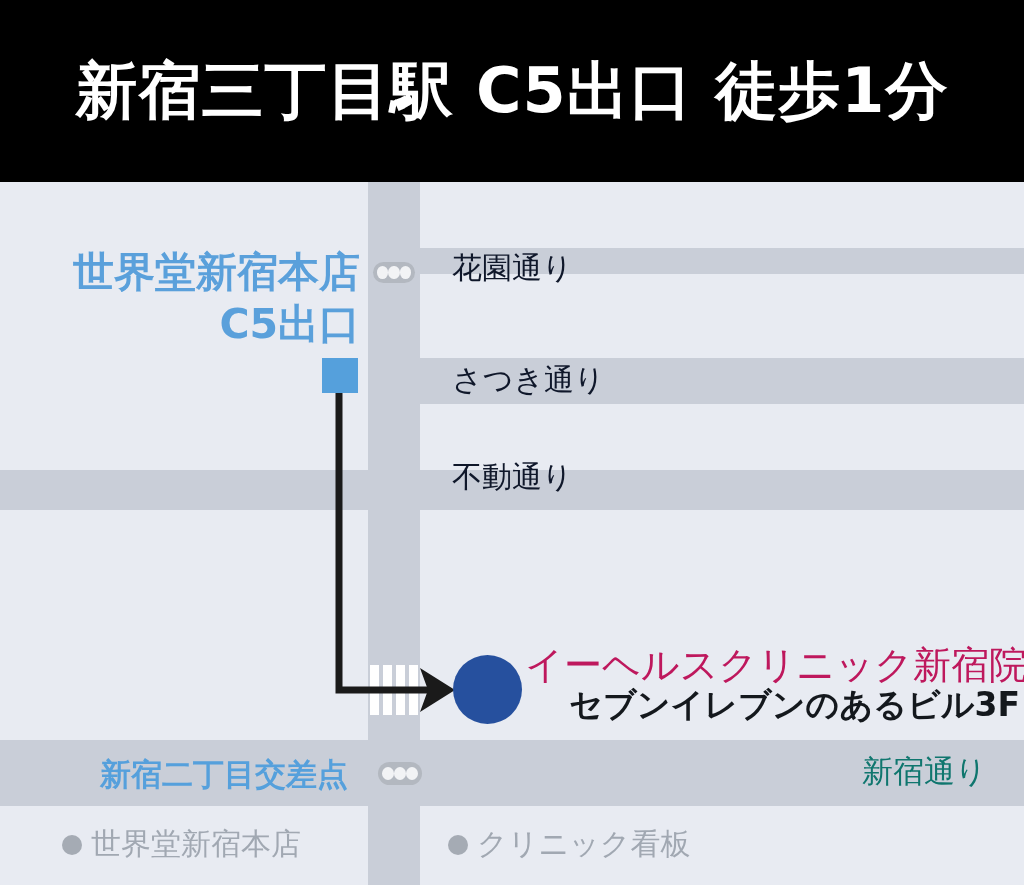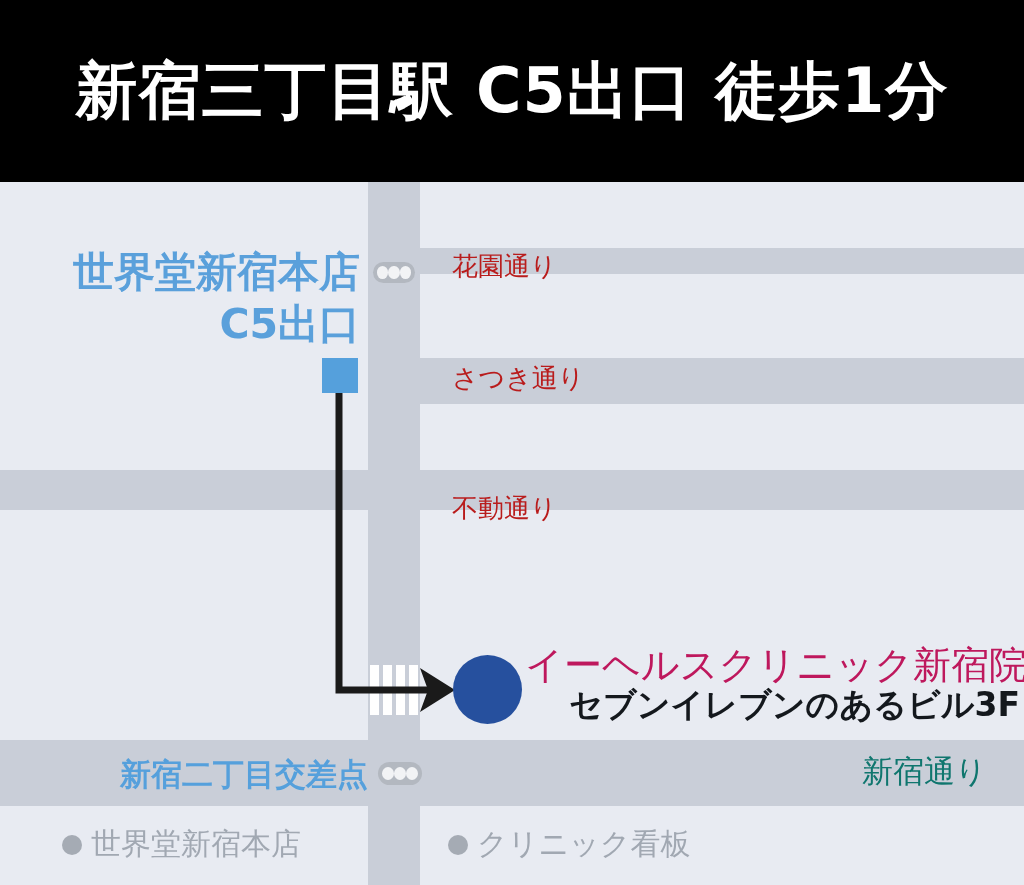--- a/index.html
+++ b/index.html
@@ -75,29 +75,29 @@
   
   .block-r1 { left: 420px; top: 0px;   width: 604px; height: 66px; }
   .block-r2 { left: 420px; top: 92px;  width: 604px; height: 84px; }
   .block-r3 { left: 420px; top: 222px; width: 604px; height: 66px; }
   .block-r4 { left: 420px; top: 328px; width: 604px; height: 230px; }
   .block-r5 { left: 420px; top: 624px; width: 604px; height: 79px; }
 
   
   .road-label {
     position: absolute;
-    color: #b91c1c;
-    font-size: 26px;
+    color: #0f172a;
+    font-size: 30px;
     font-weight: normal;
     white-space: nowrap;
     line-height: 1;
   }
   .road-label-hanazono { left: 452px; top: 71px; }
   .road-label-satsuki  { left: 452px; top: 183px; }
-  .road-label-fudo     { left: 452px; top: 313px; }
+  .road-label-fudo     { left: 452px; top: 280px; }
   .road-label-shinjuku { left: 862px; top: 574px; font-size: 31px; color: #0f766e; }
 
   
   .traffic-light {
     position: absolute;
     background: #B3B8C0;
     border-radius: 12px;
     display: flex;
     align-items: center;
     justify-content: space-around;
@@ -194,21 +194,20 @@
     font-weight: bold;
     white-space: nowrap;
   }
 
   
   .intersection-label {
     position: absolute;
     left: 100px;
     top: 572px;
     width: 268px;
-    text-align: right;
     color: #55A0DC;
     font-size: 31px;
     font-weight: bold;
     white-space: nowrap;
   }
 
   
   .landmark {
     position: absolute;
     display: flex;

